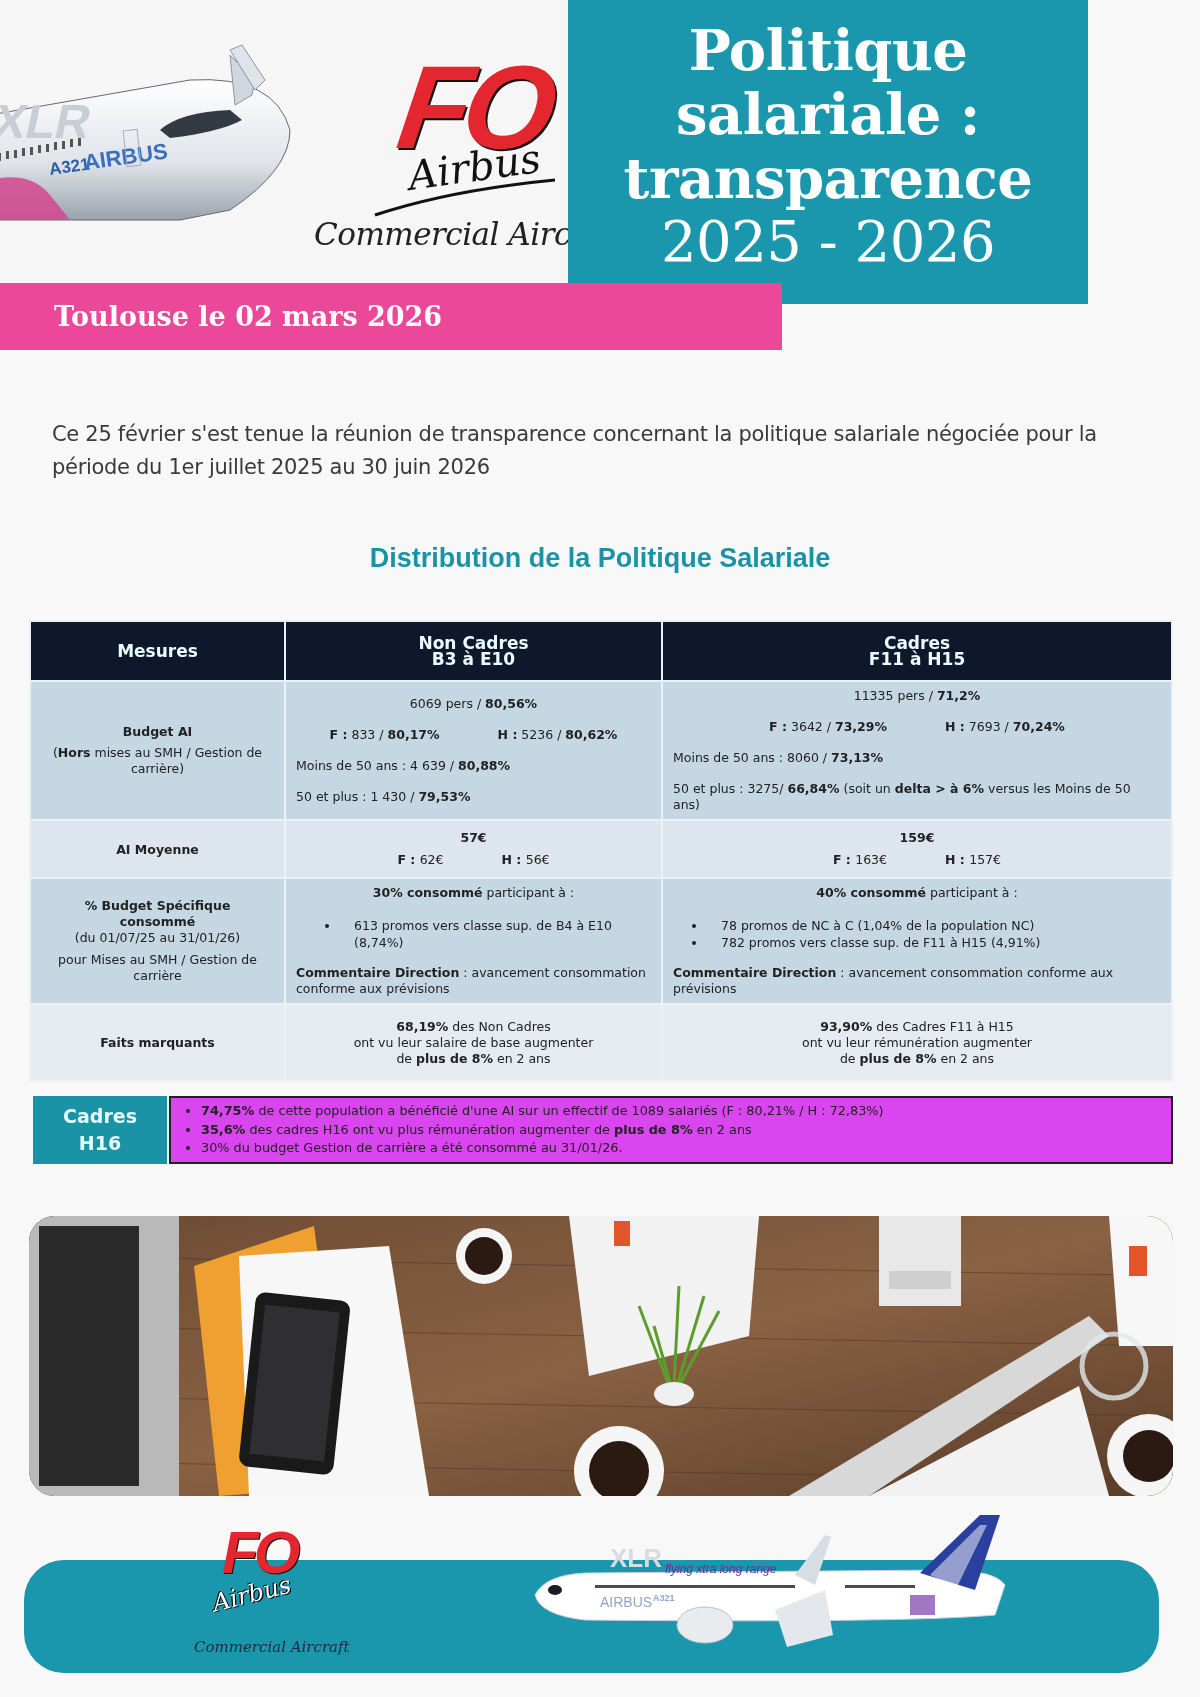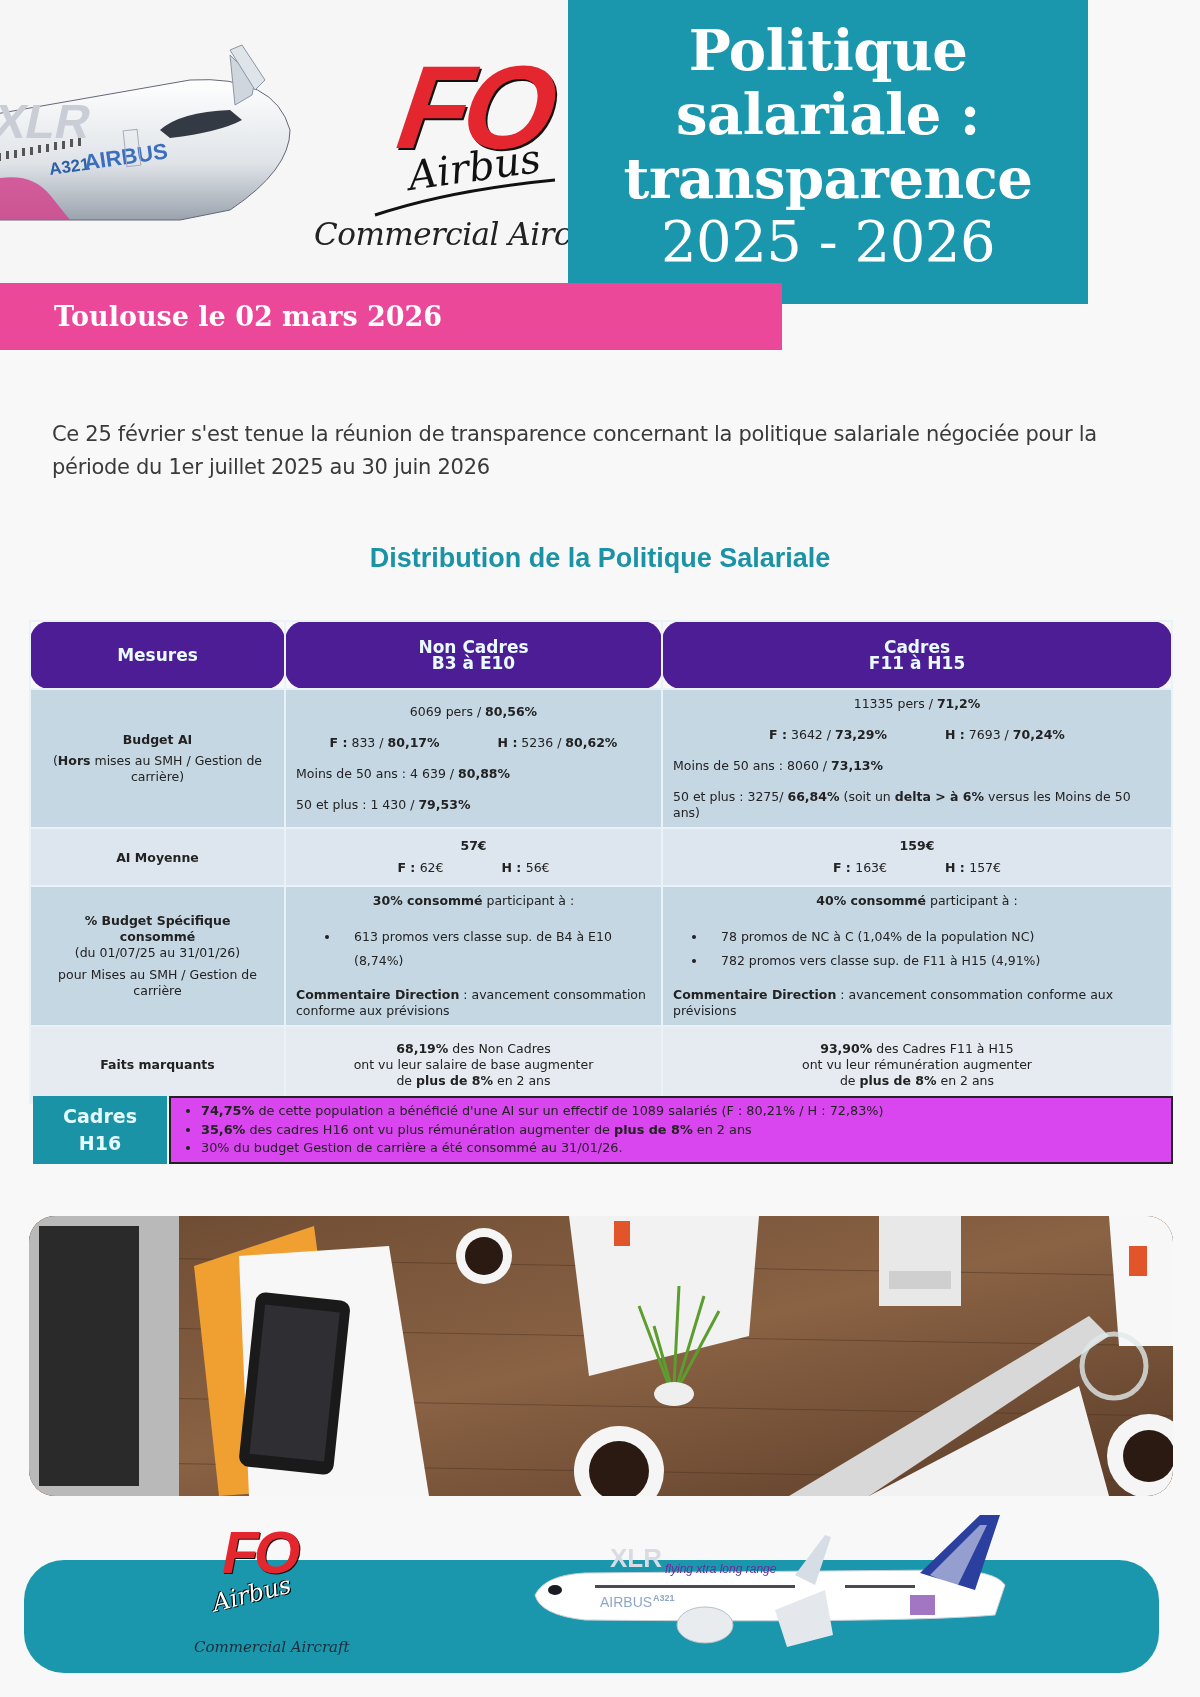--- a/index.html
+++ b/index.html
@@ -23,38 +23,38 @@
   .date-bar span { font-family: "DejaVu Serif", serif; font-weight: bold; color: #fff; font-size: 27px; }
 
   
   .intro { position: absolute; left: 52px; top: 418px; width: 1100px; font-family: "DejaVu Sans", sans-serif; font-size: 21px; line-height: 33px; color: #3a3a3a; letter-spacing: -0.3px; }
 
   .section-title { position: absolute; left: 0; top: 543px; width: 1200px; text-align: center; font-family: "Liberation Sans", sans-serif; font-weight: bold; font-size: 27px; color: #1a93a6; }
 
   
   .dist-table { position: absolute; left: 29px; top: 620px; width: 1144px; border-collapse: collapse; border: 2px solid #8a9aa6; font-family: "DejaVu Sans", sans-serif; font-size: 12.5px; color: #222; }
   .dist-table th, .dist-table td { border: 2px solid #e9f3f7; vertical-align: middle; }
-  .dist-table th { background: #4c1d95; color: #e8fbff; font-weight: bold; font-size: 17px; text-align: center; height: 68px; line-height: 24px; border-radius: 20px; }
+  .dist-table th { background: #0f172a; color: #e8fbff; font-weight: bold; font-size: 17px; text-align: center; height: 60px; line-height: 24px; }
   .col-m { width: 255px; }
   .col-nc { width: 377px; }
   .row-budget td { background: #c6d7e4; height: 131px; }
   .row-moy td { background: #dde6ee; height: 58px; }
   .row-spec td { background: #c6d7e4; height: 120px; }
   .row-faits td { background: #e5ebf0; height: 77px; }
   .mes-cell { text-align: center; padding: 4px 14px; }
   .mes-cell .strong { font-weight: bold; display: block; }
   .mes-cell .sub { display: block; font-size: 12.5px; line-height: 16px; margin-top: 6px; }
   .mes-cell .sub-tight { display: block; font-size: 12.5px; line-height: 16px; }
   .val-cell { padding: 6px 10px; }
   .line-c { text-align: center; display: block; line-height: 16px; }
   .line-l { text-align: left; display: block; line-height: 16px; }
   .gap { margin-top: 15px; }
   .fh { display: flex; justify-content: center; gap: 58px; }
   .bullets { list-style: disc; padding-left: 44px; margin-top: 16px; }
-  .bullets li { line-height: 24px; padding-left: 14px; }
+  .bullets li { line-height: 17px; padding-left: 14px; }
   b { font-weight: bold; }
 
   
   .h16 { position: absolute; left: 33px; top: 1096px; width: 1140px; height: 68px; display: flex; }
   .h16-label { width: 134px; height: 68px; background: #1a93a6; color: #e6fbff; font-family: "DejaVu Sans", sans-serif; font-weight: bold; font-size: 19px; line-height: 27px; text-align: center; display: flex; flex-direction: column; justify-content: center; }
   .h16-body { flex: 1; border: 2px solid #222; margin-left: 2px; background: #d946ef; padding: 4px 10px 4px 14px; font-size: 12.8px; color: #222; }
   .h16-body ul { list-style: disc; padding-left: 16px; }
   .h16-body li { line-height: 18.5px; }
 
   

